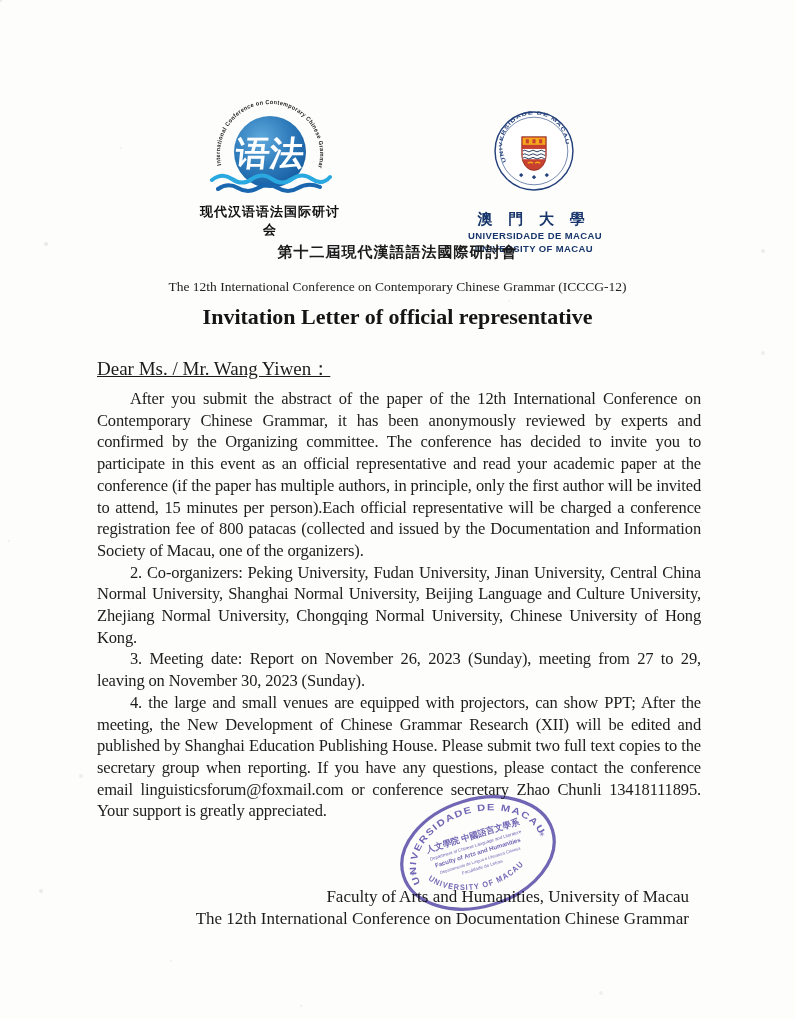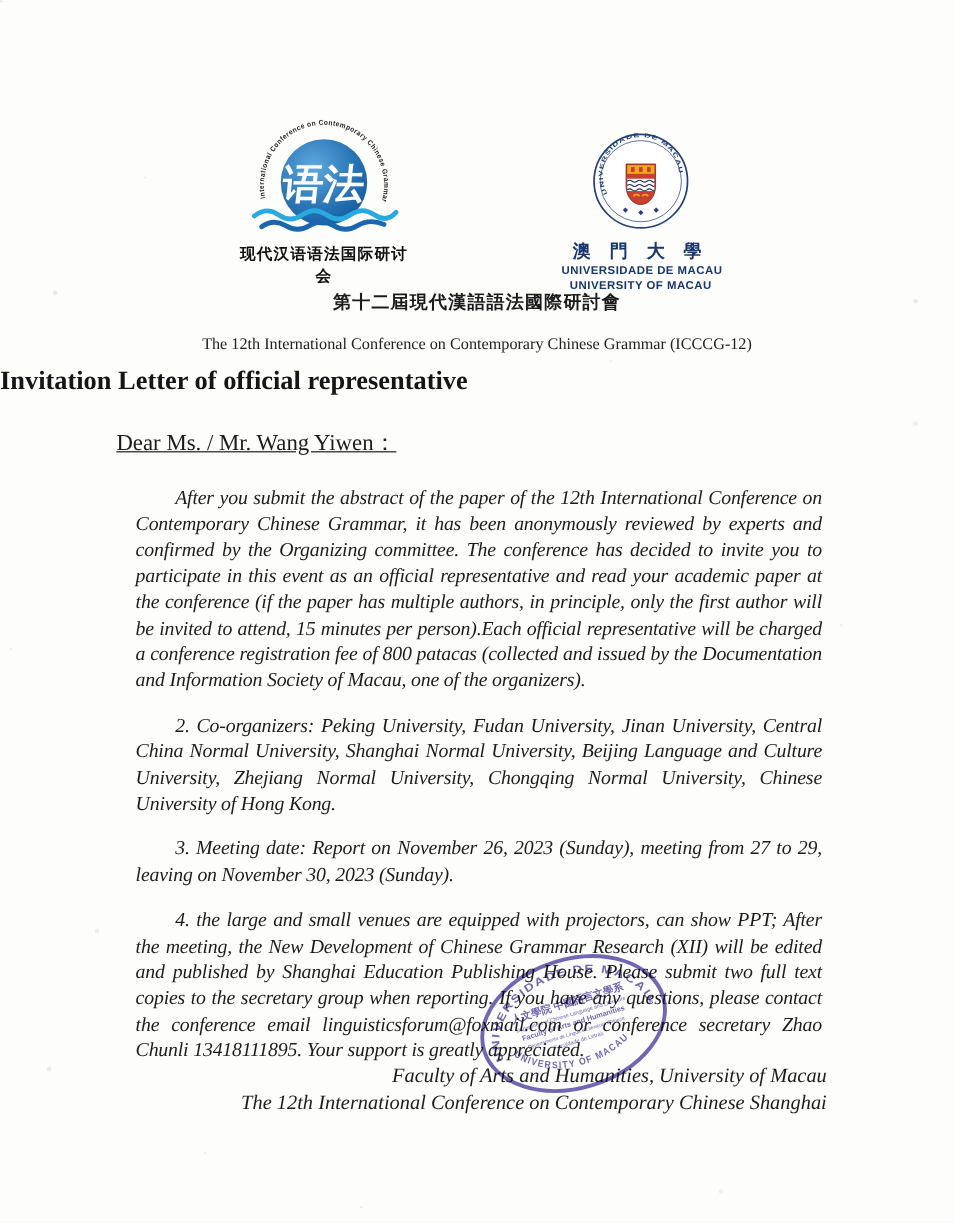--- a/index.html
+++ b/index.html
@@ -15,38 +15,38 @@
       170px 960px 0 0 #dcdcdc,600px 992px 0 1px #e3e3e3,8px 540px 0 0 #dedede,
       80px 775px 0 1px #e0e0e0,300px 1005px 0 0 #d8d8d8,508px 300px 0 0 #e5e5e5;}
   
   .logo-left{position:absolute;left:196px;top:98px;width:148px;text-align:center;}
   .logo-left svg{display:block;margin:0 auto;}
   .logo-caption{font-family:Liberation Serif, serif;
     font-weight:bold;font-size:13px;letter-spacing:1px;color:#111;margin-top:1px;}
   .logo-right{position:absolute;left:468px;top:110px;width:132px;text-align:center;
     color:#18366b;}
   .logo-right svg{display:block;margin:0 auto;}
-  .um-cn{font-size:15px;font-weight:600;letter-spacing:6px;margin-top:8px;white-space:nowrap;}
+  .um-cn{font-size:15px;font-weight:600;letter-spacing:6px;margin-top:18px;white-space:nowrap;}
   .um-pt,.um-en{font-family:"Liberation Sans","DejaVu Sans",sans-serif;
     font-weight:bold;font-size:9.5px;letter-spacing:.4px;line-height:13px;white-space:nowrap;}
   
   .title-zh{position:absolute;top:243px;left:0;width:100%;text-align:center;
     font-weight:bold;font-size:15px;letter-spacing:1px;color:#1b1b1b;}
   .title-en{position:absolute;top:279px;left:0;width:100%;text-align:center;
     font-size:13.5px;color:#222;}
-  .letter-title{position:absolute;top:304px;left:0;width:100%;
+  .letter-title{position:absolute;top:304px;left:0;width:100%;text-align:center;
     font-weight:bold;font-size:22px;color:#151515;}
   
   .salutation{position:absolute;top:356px;left:97px;font-size:19px;text-decoration:underline;}
   .body-text{position:absolute;top:388px;left:97px;width:604px;
     font-size:16.5px;line-height:21.7px;text-align:justify;letter-spacing:-.15px;}
-  .body-text p{margin:16px;text-indent:2em;font-style:italic;}
+  .body-text p{margin:0;text-indent:2em;}
   .closing{text-indent:2em;}
   .signature{position:absolute;top:886px;right:106px;text-align:right;
-    font-size:17px;line-height:22.2px;font-style:italic;}
+    font-size:17px;line-height:22.2px;}
   
   .stamp{position:absolute;left:392px;top:792px;width:172px;height:122px;
     transform:rotate(-17deg);opacity:.82;mix-blend-mode:multiply;pointer-events:none;}
   .stamp text,.stamp textPath{font-family:"Liberation Sans","DejaVu Sans",sans-serif;}
 </style>
 </head>
 <body>
 
 <div class="page">
   <div class="speckles"></div>
@@ -113,21 +113,21 @@
 
   <div class="body-text">
     <p>After you submit the abstract of the paper of the 12th International Conference on Contemporary Chinese Grammar, it has been anonymously reviewed by experts and confirmed by the Organizing committee. The conference has decided to invite you to participate in this event as an official representative and read your academic paper at the conference (if the paper has multiple authors, in principle, only the first author will be invited to attend, 15 minutes per person).Each official representative will be charged a conference registration fee of 800 patacas (collected and issued by the Documentation and Information Society of Macau, one of the organizers).</p>
     <p>2. Co-organizers: Peking University, Fudan University, Jinan University, Central China Normal University, Shanghai Normal University, Beijing Language and Culture University, Zhejiang Normal University, Chongqing Normal University, Chinese University of Hong Kong.</p>
     <p>3. Meeting date: Report on November 26, 2023 (Sunday), meeting from 27 to 29, leaving on November 30, 2023 (Sunday).</p>
     <p>4. the large and small venues are equipped with projectors, can show PPT; After the meeting, the New Development of Chinese Grammar Research (XII) will be edited and published by Shanghai Education Publishing House. Please submit two full text copies to the secretary group when reporting. If you have any questions, please contact the conference email linguisticsforum@foxmail.com or conference secretary Zhao Chunli 13418111895. Your support is greatly appreciated.</p>
   </div>
 
   <div class="signature">
     <div>Faculty of Arts and Humanities, University of Macau</div>
-    <div>The 12th International Conference on Contemporary Chinese Shanghai</div>
+    <div>The 12th International Conference on Documentation Chinese Grammar</div>
   </div>
 
   <svg class="stamp" viewBox="0 0 170 120">
     <defs>
       <path id="stampTop" d="M 23,76 A 64,45 0 1 1 147,76" fill="none"></path>
       <path id="stampBottom" d="M 26,64 A 62,44 0 0 0 144,64" fill="none"></path>
     </defs>
     <ellipse cx="85" cy="60" rx="77" ry="53" fill="none" stroke="#5145a6" stroke-width="3.2"></ellipse>
     <text font-size="9" font-weight="bold" fill="#5145a6" letter-spacing="1.2">
       <textPath href="#stampTop" startOffset="4" textLength="176" lengthAdjust="spacingAndGlyphs">UNIVERSIDADE DE MACAU</textPath>

